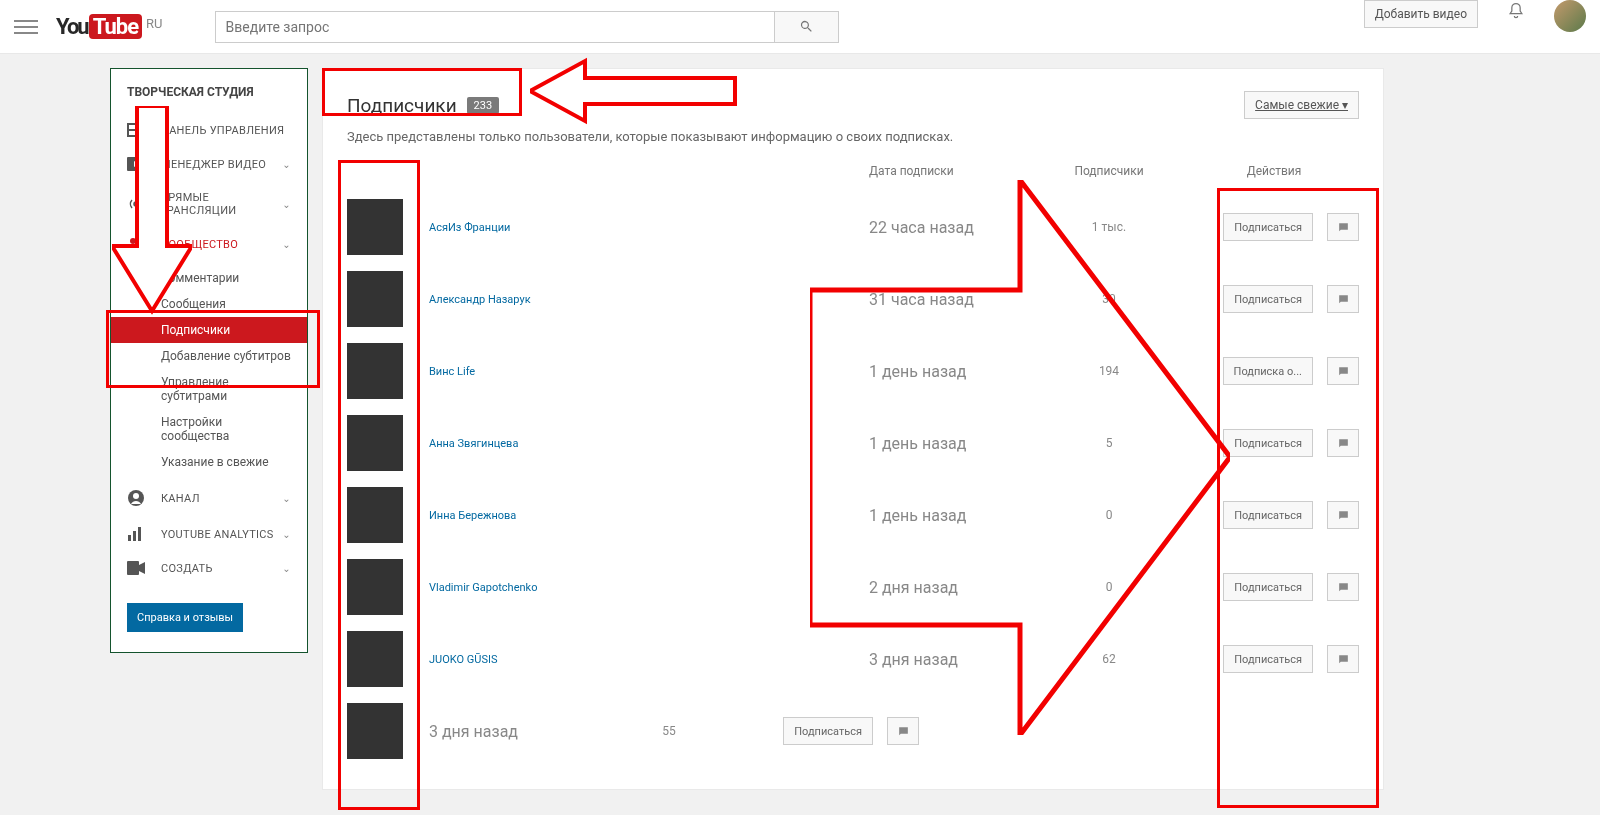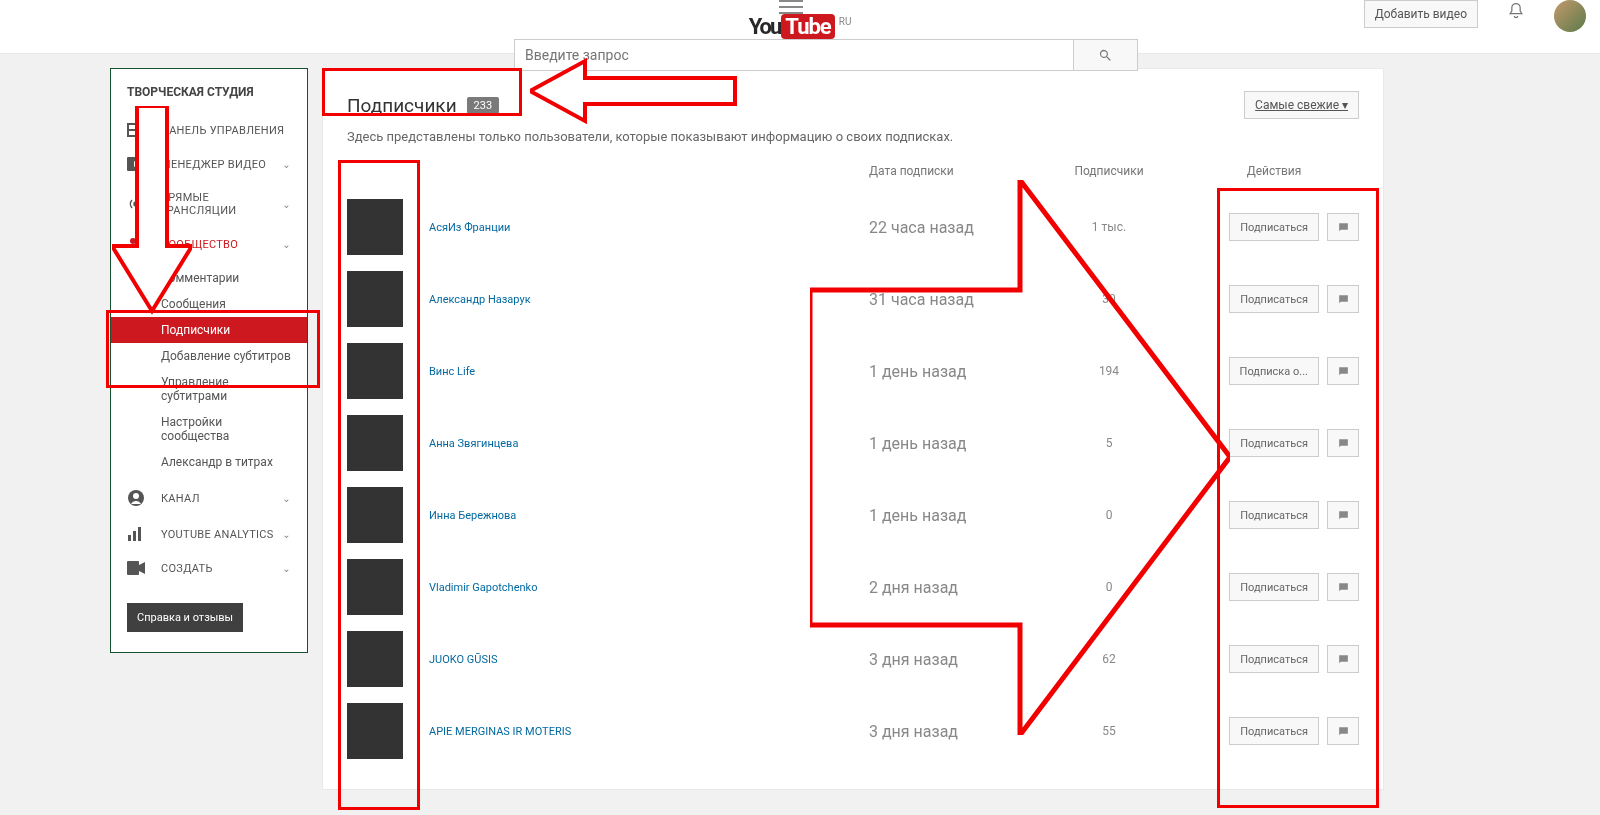--- a/index.html
+++ b/index.html
@@ -1,65 +1,65 @@
 <!DOCTYPE html>
 <html><head>
 <meta charset="utf-8">
 <style>
 * { margin:0; padding:0; box-sizing:border-box; font-family:Roboto,Arial,sans-serif; }
 body { background:#f1f1f1; width:1600px; height:815px; overflow:hidden; position:relative; }
 
 
-.header { background:#fff; height:54px; display:flex; align-items:center; padding:0 14px; border-bottom:1px solid #e8e8e8; position:relative;flex-direction:column; }
+.header { background:#fff; height:54px; display:flex; align-items:center; padding:0 14px; border-bottom:1px solid #e8e8e8; position:relative; }
 .menu-btn { width:24px; height:24px; cursor:pointer; display:flex; flex-direction:column; justify-content:center; gap:4px; margin-right:18px; }
 .menu-btn span { display:block; height:2px; background:#888; }
 .logo { display:flex; align-items:flex-start; cursor:pointer; }
 .logo-text { font-size:22px; font-weight:bold; letter-spacing:-2px; color:#282828; }
 .logo-box { background:#cc181e; color:#fff; padding:0 4px; border-radius:4px; margin-left:1px; font-size:22px; font-weight:bold; letter-spacing:-1px; }
-.ru { font-size:10px; color:#888; margin-left:4px; margin-top:2px; }
+.ru { font-size:13px; color:#888; margin-left:4px; margin-top:2px; }
 .search-wrap { display:flex; margin-left:52px; }
 .search-input { width:560px; height:32px; border:1px solid #ccc; padding:0 10px; font-size:14px; color:#999; outline:none; }
 .search-btn { width:64px; height:32px; border:1px solid #ccc; border-left:0; background:#f8f8f8; cursor:pointer; display:flex; align-items:center; justify-content:center; }
 .search-btn svg { width:15px; height:15px; fill:#777; }
 .header-right { position:absolute; right:14px; top:0; height:54px; display:flex; align-items:flex-start; gap:28px; }
 .upload-btn { border:1px solid #ccc; background:#f8f8f8; padding:6px 10px; font-size:12px; color:#555; cursor:pointer; }
 .bell { width:20px; height:22px; cursor:pointer; }
 .avatar { width:32px; height:32px; border-radius:50%; background:linear-gradient(135deg,#c49a6c,#5b7a4a); cursor:pointer; }
 
 
 .container { display:flex; padding:14px 0 0 110px; }
 .sidebar { width:198px; background:#fff; padding:16px 0 20px 0; border:1px solid #14532d; margin-right:14px; align-self:flex-start; }
 .sidebar-title { font-size:12px; font-weight:bold; color:#444; padding:0 16px 14px 16px; }
 .side-item { display:flex; align-items:center; padding:10px 16px; font-size:11px; color:#555; cursor:pointer; text-transform:uppercase; letter-spacing:.3px; }
 .side-item.active { color:#cc181e; }
 .side-item .ico { width:22px; margin-right:12px; display:flex; align-items:center; }
 .chev { margin-left:auto; font-size:10px; color:#888; }
 .sub-list { padding:4px 0; }
 .sub-item { font-size:12px; color:#555; padding:6px 16px 6px 50px; cursor:pointer; }
 .sub-item.selected { background:#cc181e; color:#fff; }
-.help-btn { margin:18px 16px 0; background:#404040; color:#fff; font-size:11px; padding:8px 10px; border:none; cursor:pointer; }
+.help-btn { margin:18px 16px 0; background:#0369a1; color:#fff; font-size:11px; padding:8px 10px; border:none; cursor:pointer; }
 
 
 .main { width:1062px; background:#fff; border:1px solid #e9e9e9; padding:22px 24px; }
 .title-row { display:flex; align-items:center; margin-bottom:10px; }
 .main-title { font-size:19px; color:#333; display:flex; align-items:center; gap:10px; }
 .count-badge { background:#7a7a7a; color:#fff; font-size:11px; padding:2px 7px; border-radius:2px; }
 .sort-btn { margin-left:auto; border:1px solid #ccc; background:#f8f8f8; padding:6px 10px; font-size:12px; color:#555; cursor:pointer;text-decoration:underline; }
 .subtitle { font-size:13px; color:#666; margin-bottom:20px; }
 .thead { display:flex; font-size:12px; color:#777; padding:0 0 12px 0; border-bottom:1px solid transparent; }
 .col-user { flex:1; }
 .col-date { width:160px; text-align:left; }
 .col-subs { width:160px; text-align:center; }
 .col-act { width:170px; text-align:center; }
 .row { display:flex; align-items:center; padding:8px 0; }
 .row .thumb { width:56px; height:56px; background:#333; margin-right:26px; }
 .row .name { font-size:11px; color:#0369a1; flex:1; }
 .row .date { width:160px; font-size:16px; color:#888; }
 .row .subs { width:160px; font-size:12px; color:#888; text-align:center; }
-.row .actions { width:170px; display:flex; gap:8px; justify-content:flex-end; }
+.row .actions { width:170px; display:flex; gap:14px; justify-content:flex-end; }
 .act-btn { border:1px solid #ccc; background:#f8f8f8; padding:6px 10px; font-size:11px; color:#666; cursor:pointer; white-space:nowrap; max-width:95px; overflow:hidden; text-overflow:ellipsis; }
 .msg-btn { border:1px solid #ccc; background:#f8f8f8; width:32px; height:28px; cursor:pointer; display:flex; align-items:center; justify-content:center; }
 .msg-btn svg { width:13px; height:13px; fill:#888; }
 
 
 .annot { position:absolute; border:3px solid #f20000; pointer-events:none; }
 .annot-arrow { position:absolute; pointer-events:none; }
 
 
 .t0 { background:#000; }
@@ -155,21 +155,21 @@
       <span class="chev">⌄</span>
     </div>
 
     <div class="sub-list">
       <div class="sub-item">Комментарии</div>
       <div class="sub-item">Сообщения</div>
       <div class="sub-item selected">Подписчики</div>
       <div class="sub-item">Добавление субтитров</div>
       <div class="sub-item">Управление субтитрами</div>
       <div class="sub-item">Настройки сообщества</div>
-      <div class="sub-item">Александр в титрах</div>
+      <div class="sub-item">Указание в свежие</div>
     </div>
 
     <div class="side-item">
       <span class="ico">
           <svg width="18" height="18" viewBox="0 0 18 18" fill="#555">
             <circle cx="9" cy="9" r="8"></circle>
             <circle cx="9" cy="7" r="3" fill="#fff"></circle>
             <path d="M4 15c1-2 3-3 5-3s4 1 5 3" fill="#fff"></path>
           </svg>
         </span>
@@ -314,21 +314,20 @@
             <button class="act-btn">Подписаться</button>
             <button class="msg-btn">
               <svg viewBox="0 0 24 24">
                 <path d="M4 4h16v12H7l-3 3z"></path>
               </svg>
             </button>
           </div>
         </div>
         <div class="row">
           <div class="thumb t7"></div>
-          <div class="name">APIE MERGINAS IR MOTERIS</div>
           <div class="date">3 дня назад</div>
           <div class="subs">55</div>
           <div class="actions">
             <button class="act-btn">Подписаться</button>
             <button class="msg-btn">
               <svg viewBox="0 0 24 24">
                 <path d="M4 4h16v12H7l-3 3z"></path>
               </svg>
             </button>
           </div>

